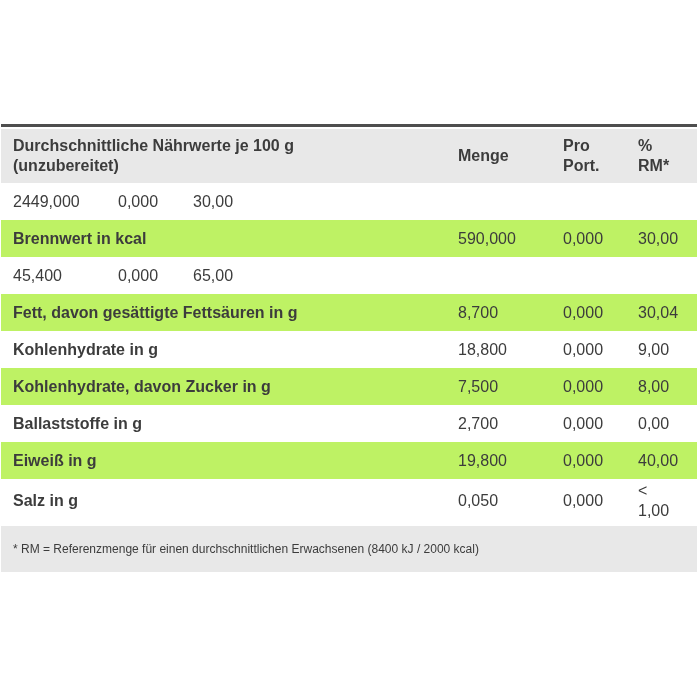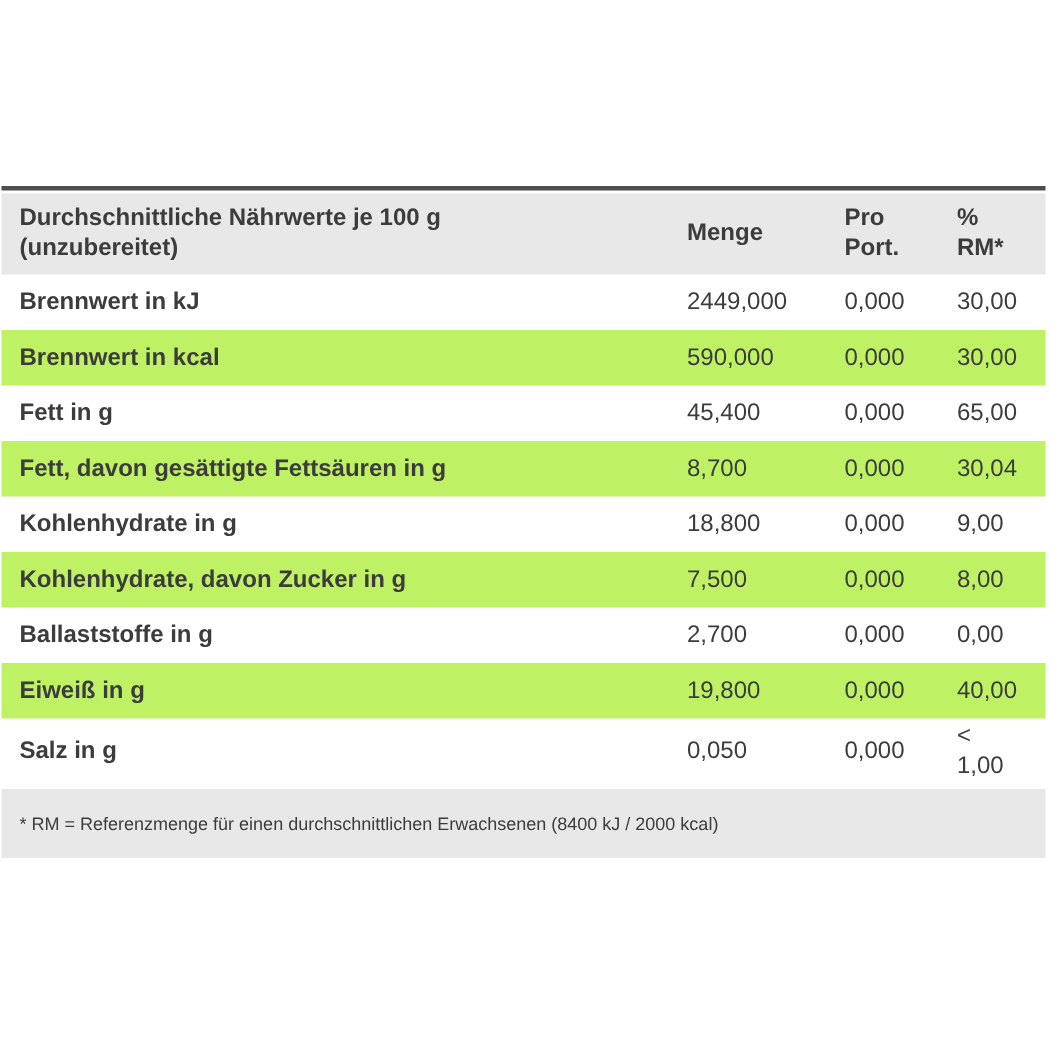--- a/index.html
+++ b/index.html
@@ -99,35 +99,33 @@
       <div class="cell label">Durchschnittliche Nährwerte je 100 g
 (unzubereitet)</div>
       <div class="cell menge">Menge</div>
       <div class="cell pro">Pro
 Port.</div>
       <div class="cell rm">%
 RM*</div>
     </div>
 
     <div class="trow">
-      <div class="cell label">Brennwert in kJ</div>
       <div class="cell menge">2449,000</div>
       <div class="cell pro">0,000</div>
       <div class="cell rm">30,00</div>
     </div>
 
     <div class="trow striped">
       <div class="cell label">Brennwert in kcal</div>
       <div class="cell menge">590,000</div>
       <div class="cell pro">0,000</div>
       <div class="cell rm">30,00</div>
     </div>
 
     <div class="trow">
-      <div class="cell label">Fett in g</div>
       <div class="cell menge">45,400</div>
       <div class="cell pro">0,000</div>
       <div class="cell rm">65,00</div>
     </div>
 
     <div class="trow striped">
       <div class="cell label">Fett, davon gesättigte Fettsäuren in g</div>
       <div class="cell menge">8,700</div>
       <div class="cell pro">0,000</div>
       <div class="cell rm">30,04</div>

